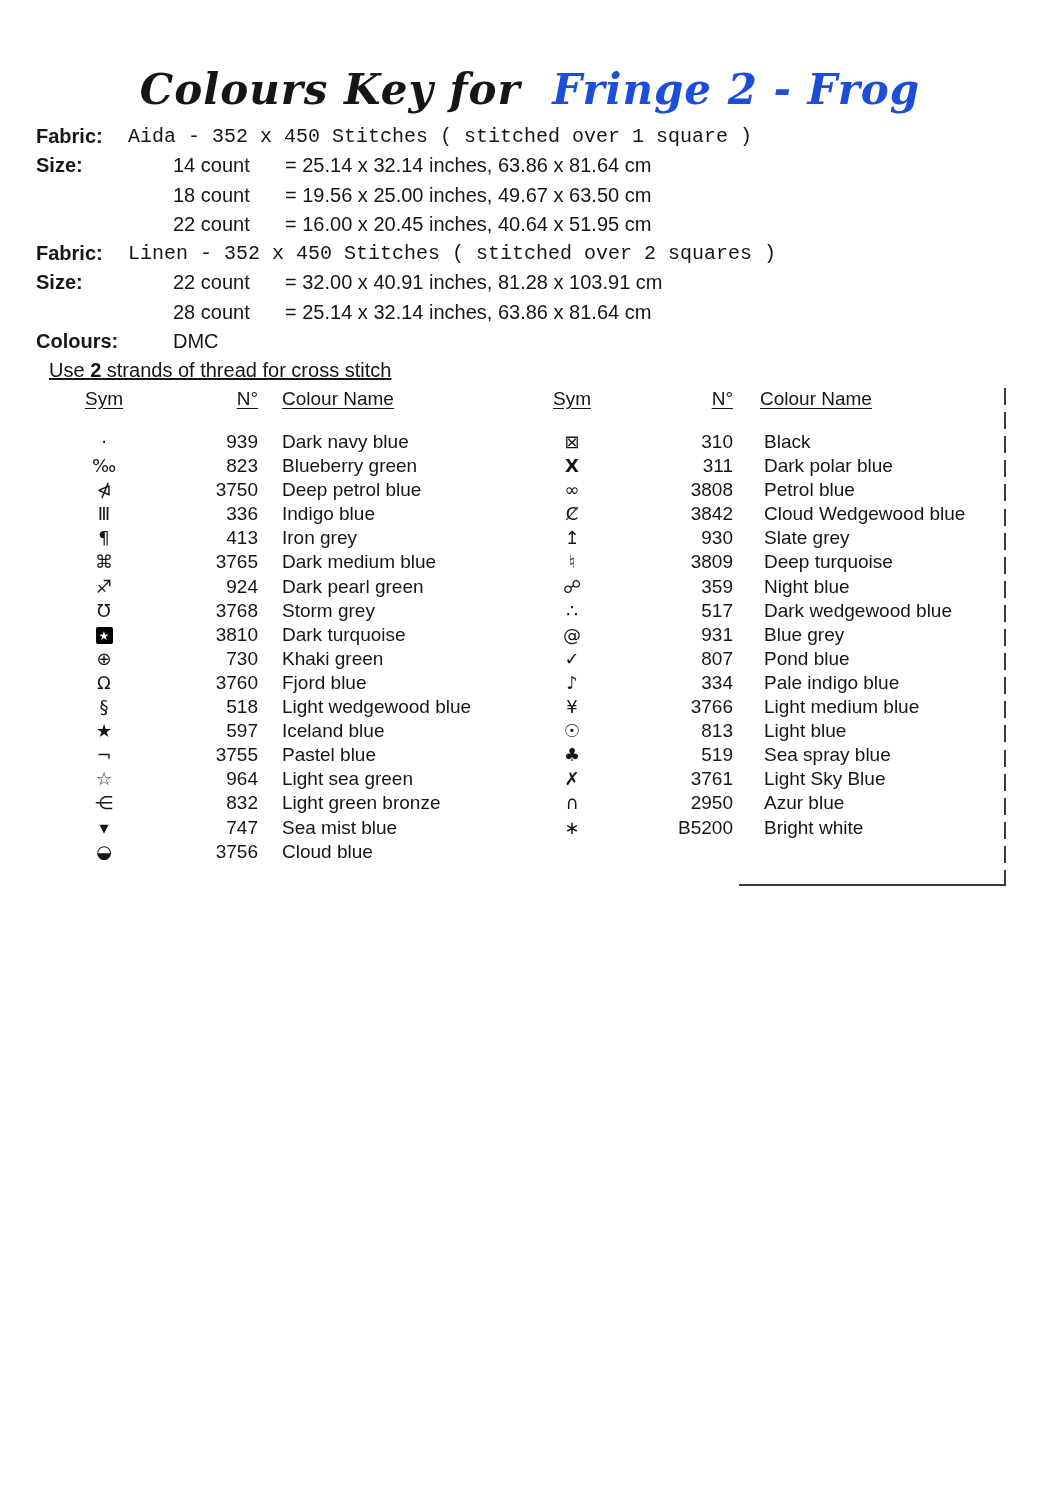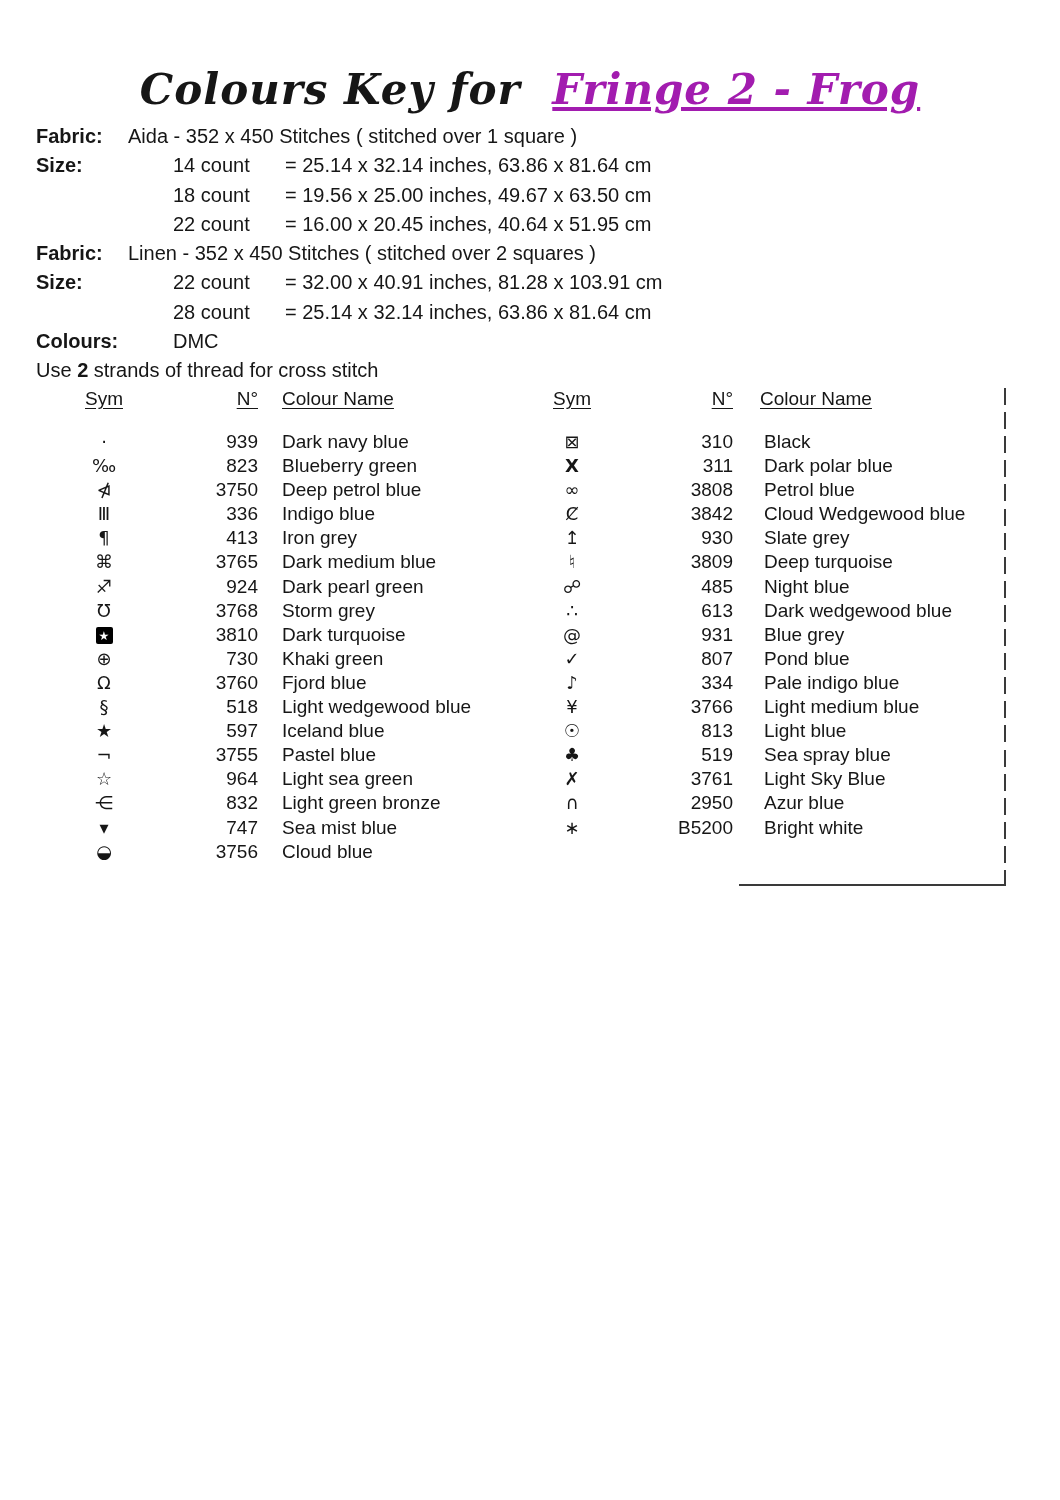--- a/index.html
+++ b/index.html
@@ -12,23 +12,23 @@
     position:absolute;top:66px;left:0;width:100%;text-align:center;
     font-family:"DejaVu Serif",serif;font-style:italic;font-weight:bold;
     font-size:42px;line-height:48px;letter-spacing:1px;white-space:nowrap;
   }
   .title .accent{margin-left:16px;}
   
   .specs{position:absolute;top:122px;left:0;width:100%;font-size:20px;}
   .spec-line{position:relative;height:29.3px;line-height:29.3px;}
   .spec-label{position:absolute;left:36px;font-weight:bold;}
   .spec-c2{position:absolute;left:173px;}
-  .spec-c2.fabric{left:128px;}
+  .spec-c2.fabric{left:128px;font-family:Liberation Mono, monospace;}
   .spec-c3{position:absolute;left:285px;}
-  .strands-line{position:relative;height:29.3px;line-height:29.3px;padding-left:36px;}
+  .strands-line{position:relative;height:29.3px;line-height:29.3px;padding-left:49px;text-decoration:underline;}
   .strands-line b{font-weight:bold;}
   
   .symtable{position:absolute;top:0;left:0;width:100%;font-size:19px;}
   .th{
     position:absolute;top:388px;height:22px;line-height:22px;
     text-decoration:underline;text-underline-offset:3px;
   }
   .th.sym-l{left:78px;width:52px;text-align:center;}
   .th.num-l{left:150px;width:108px;text-align:right;}
   .th.name-l{left:282px;}
@@ -63,21 +63,21 @@
   }
   .bottom-border{position:absolute;left:739px;top:884px;width:267px;height:2px;background:#3a3a3a;}
 </style>
 </head>
 <body>
 
 <div class="page">
 
   <div class="title">
     <span>Colours Key for</span>
-    <span class="accent" style="color: #a21caf; text-decoration: underline;">Fringe 2 - Frog</span>
+    <span class="accent" style="color: #1d4ed8;">Fringe 2 - Frog</span>
   </div>
 
   <div class="specs">
     <div>
         <div class="spec-line">
           <span class="spec-label">Fabric:</span>
           <span class="spec-c2 fabric">Aida -  352 x 450 Stitches ( stitched over 1 square )</span>
         </div>
         <div class="spec-line">
           <span class="spec-label">Size:</span>
@@ -241,26 +241,26 @@
           <span class="num">930</span>
           <span class="name">Slate grey</span>
         </div>
         <div class="t-row">
           <span class="sym">♮</span>
           <span class="num">3809</span>
           <span class="name">Deep turquoise</span>
         </div>
         <div class="t-row">
           <span class="sym">☍</span>
-          <span class="num">485</span>
+          <span class="num">359</span>
           <span class="name">Night blue</span>
         </div>
         <div class="t-row">
           <span class="sym">∴</span>
-          <span class="num">613</span>
+          <span class="num">517</span>
           <span class="name">Dark wedgewood blue</span>
         </div>
         <div class="t-row">
           <span class="sym">@</span>
           <span class="num">931</span>
           <span class="name">Blue grey</span>
         </div>
         <div class="t-row">
           <span class="sym">✓</span>
           <span class="num">807</span>

